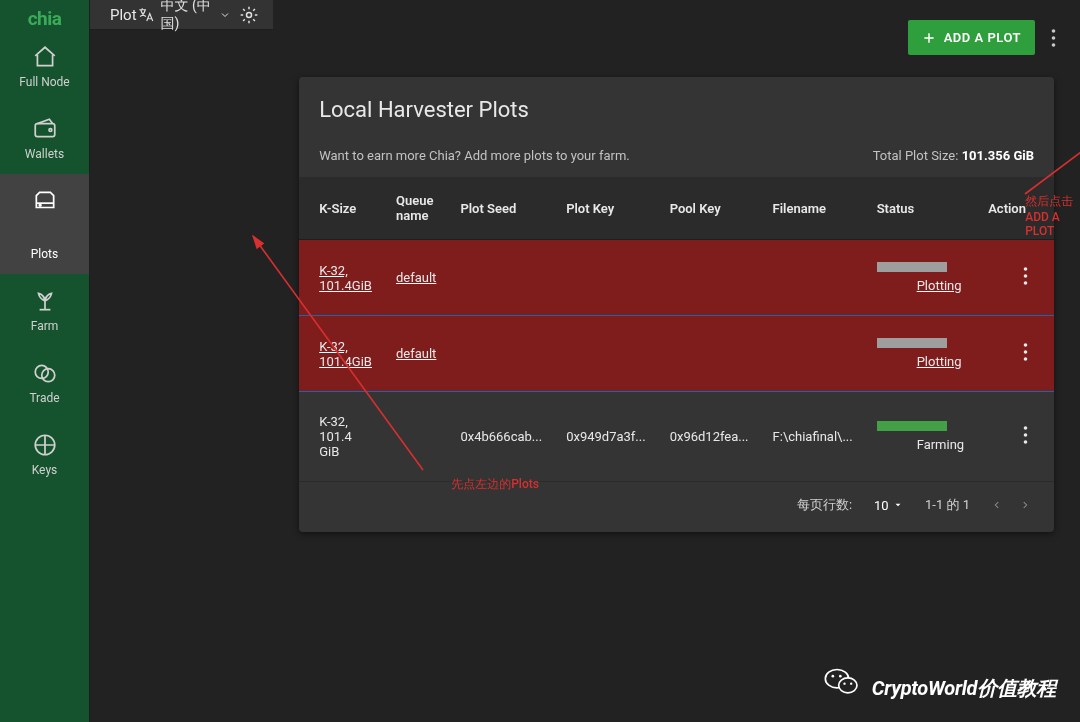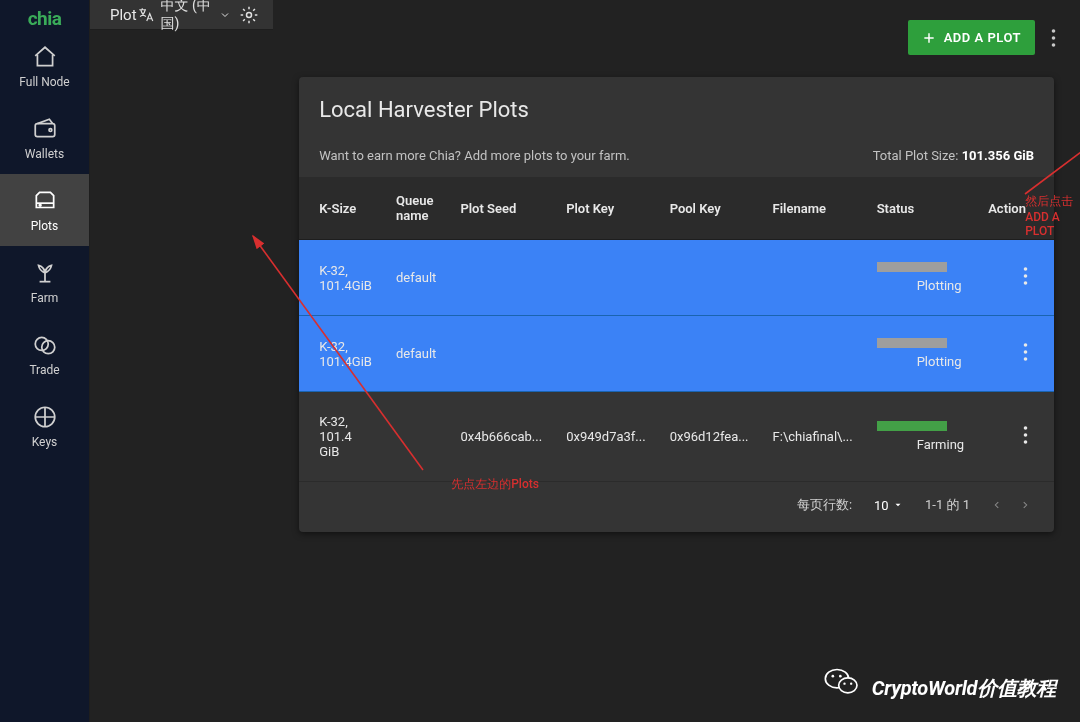--- a/index.html
+++ b/index.html
@@ -1,23 +1,23 @@
 <!DOCTYPE html>
 <html><head>
 <meta charset="utf-8">
 <style>
   * { margin: 0; padding: 0; box-sizing: border-box; font-family: -apple-system, BlinkMacSystemFont, "Segoe UI", Roboto, sans-serif; }
   body { width: 1080px; height: 722px; background: #2a2a2a; color: #fff; overflow: hidden; position: relative; }
   .app { display: flex; height: 100%; }
-  .sidebar { width: 90px; background: #0f172a; border-right: 1px solid #1e1e1e; display: flex; flex-direction: column; }
+  .sidebar { width: 90px; background: #14532d; border-right: 1px solid #1e1e1e; display: flex; flex-direction: column; }
   .logo { height: 30px; display: flex; align-items: center; justify-content: center; padding-top: 6px; }
   .logo-text { color: #3aab59; font-weight: 700; font-size: 19px; letter-spacing: -0.5px; }
   .nav { display: flex; flex-direction: column; }
   .nav-item { display: flex; flex-direction: column; align-items: center; padding: 13px 0; cursor: pointer; color: #d0d0d0; }
-  .nav-item.selected { background: #424242; color: #fff; }
+  .nav-item.selected { background: #424242; color: #fff; gap: 28px; }
   .nav-item .icon { width: 28px; height: 28px; display: flex; align-items: center; justify-content: center; }
   .nav-item .label { font-size: 12px; margin-top: 4px; text-align: center; }
   .main { flex: 1; background: #222222; display: flex; flex-direction: row; }
   .topbar { height: 30px; display: flex; align-items: center; justify-content: space-between; padding: 0 14px 0 20px; background: #333333; border-bottom: 1px solid #1e1e1e; }
   .page-title { font-size: 15px; font-weight: 400; color: #e8e8e8; }
   .topbar-right { display: flex; align-items: center; gap: 8px; color: #e0e0e0; font-size: 14px; }
   .lang { display: flex; align-items: center; gap: 6px; cursor: pointer; }
   .gear { cursor: pointer; display: flex; }
   .content { flex: 1; padding: 20px 16px; position: relative; }
   .action-row { display: flex; justify-content: flex-end; align-items: center; gap: 12px; margin-bottom: 22px; padding-right: 4px; }
@@ -28,21 +28,21 @@
   .hint-row { display: flex; justify-content: space-between; align-items: baseline; padding: 0 20px; font-size: 13px; color: #c2c2c2; margin-bottom: 14px; }
   .total-size { color: #c2c2c2; }
   .total-size b { color: #fff; font-weight: 700; }
   table { width: 100%; border-collapse: collapse; }
   thead th { text-align: left; font-weight: 600; font-size: 13px; color: #e8e8e8; background: #2b2b2b; padding: 16px 12px; border-bottom: 1px solid #1e1e1e; }
   thead th:first-child { padding-left: 20px; }
   thead th.action-col { text-align: right; padding-right: 28px; }
   tbody td { font-size: 13px; color: #e8e8e8; padding: 22px 12px; border-bottom: 1px solid #1e1e1e66; vertical-align: middle; }
   tbody td:first-child { padding-left: 20px; }
   tbody td.action-cell { text-align: right; padding-right: 26px; }
-  tbody tr.plotting { background: #3b82f6; color: #fff; }
+  tbody tr.plotting { background: #7f1d1d; color: #fff; text-decoration: underline; }
   tbody tr.plotting td { border-bottom: 1px solid #1a64b0; }
   .status-box { display: flex; flex-direction: column; gap: 6px; }
   .progress { width: 70px; height: 10px; background: #9e9e9e; }
   .progress.green { background: #43a047; }
   .status-text { font-size: 13px; margin-left: 40px; }
   .row-more { cursor: pointer; display: inline-flex; }
   .pager { display: flex; justify-content: flex-end; align-items: center; gap: 22px; padding: 14px 24px 6px 0; font-size: 13px; color: #d0d0d0; }
   .pager select { background: transparent; border: none; color: #fff; font-size: 13px; appearance: none; padding-right: 14px; }
   .pager .sel-wrap { position: relative; display:flex; align-items:center; }
   .pager .sel-caret { position: absolute; right: 0; pointer-events:none; }

